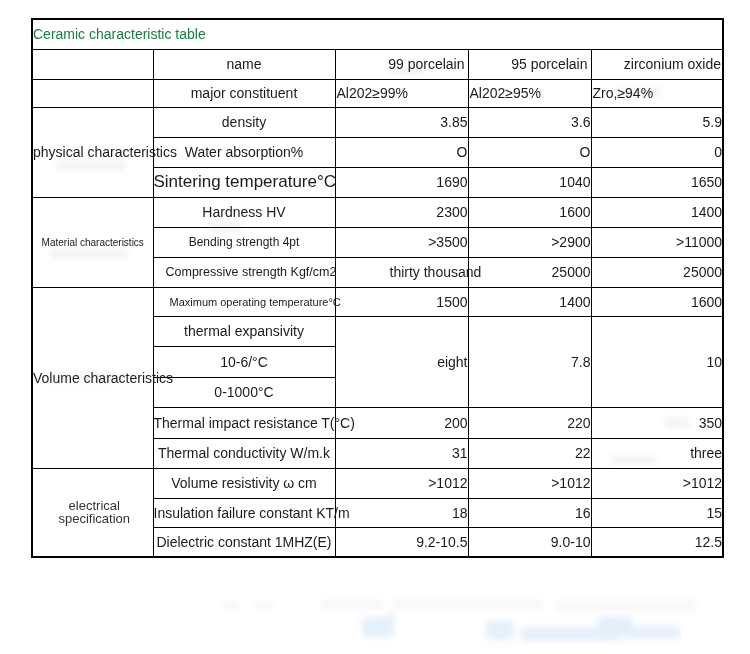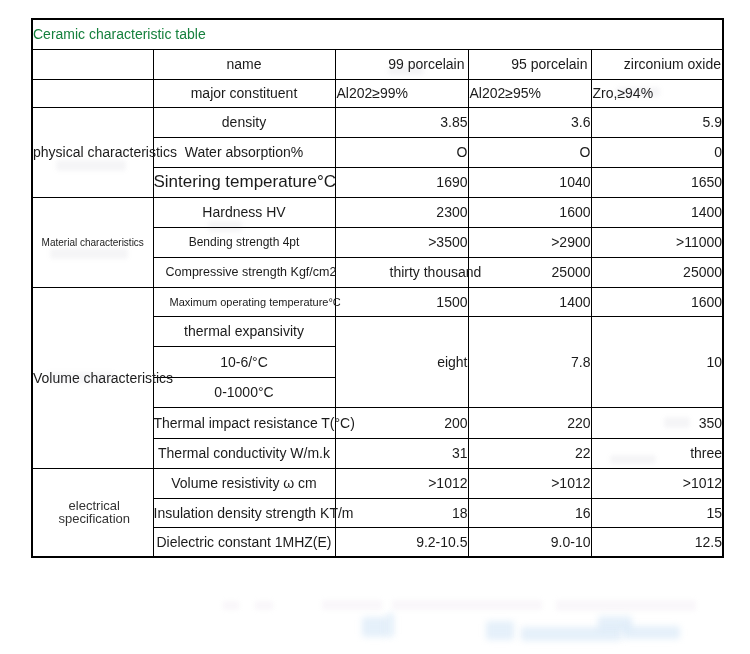--- a/index.html
+++ b/index.html
@@ -162,21 +162,21 @@
     <td class="group-cell elec" rowspan="3">
       <span>electrical</span>
       <span>specification</span>
     </td>
     <td class="lbl">Volume resistivity ω cm</td>
     <td class="val">&gt;1012</td>
     <td class="val">&gt;1012</td>
     <td class="val">&gt;1012</td>
   </tr>
   <tr style="height:29px">
-    <td class="lbl">Insulation density strength KT/m</td>
+    <td class="lbl">Insulation failure constant KT/m</td>
     <td class="val">18</td>
     <td class="val">16</td>
     <td class="val">15</td>
   </tr>
   <tr style="height:30px">
     <td class="lbl">Dielectric constant 1MHZ(E)</td>
     <td class="val">9.2-10.5</td>
     <td class="val">9.0-10</td>
     <td class="val">12.5</td>
   </tr>

